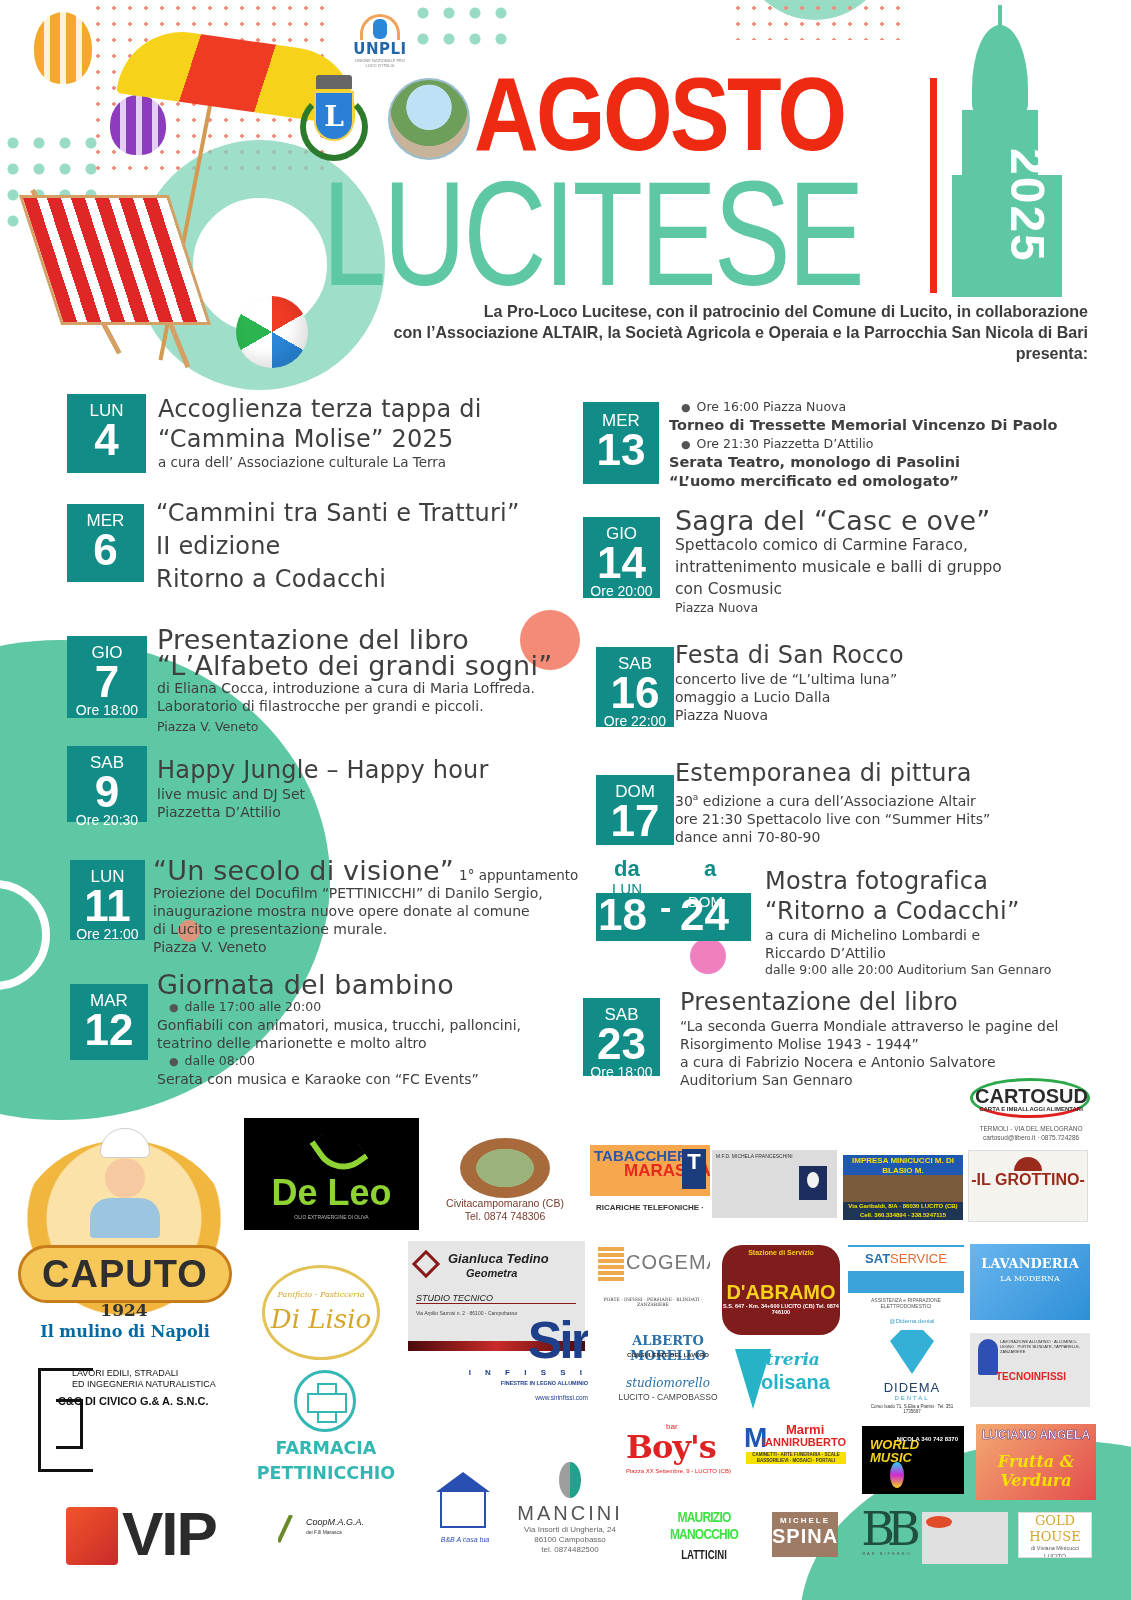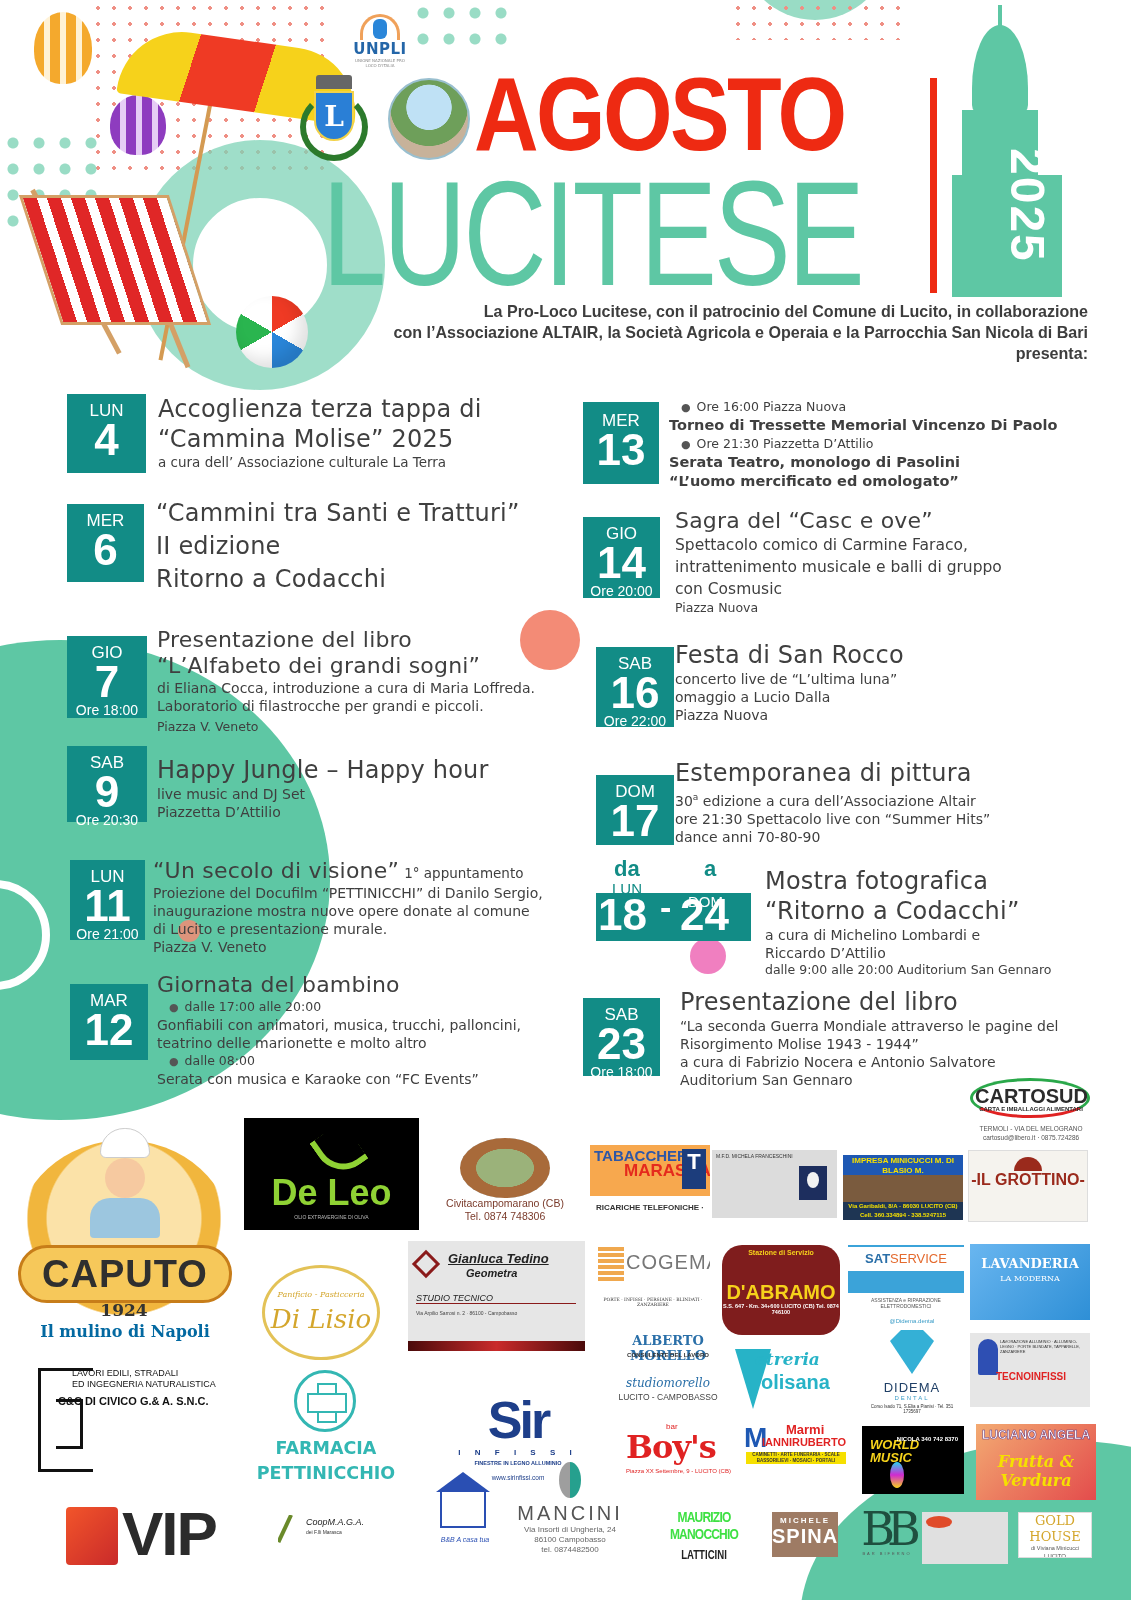--- a/index.html
+++ b/index.html
@@ -54,21 +54,21 @@
   .year { left: 975px; top: 120px; width: 80px; height: 170px; font: bold 48px "Liberation Sans", sans-serif; color: #ffffff; writing-mode: vertical-rl; text-align: center; letter-spacing: 2px; }
 
   .intro { left: 300px; top: 301px; width: 788px; text-align: right; font: bold 16.4px "Liberation Sans", sans-serif; color: #3d3d3d; line-height: 21px; transform: scaleX(.98); transform-origin: right; }
 
   
   .date-box { position: absolute; background: #128c86; color: #ffffff; text-align: center; font-family: "Liberation Sans", sans-serif; }
   .date-box .dow { font-size: 17px; line-height: 18px; padding-top: 8px; }
   .date-box .num { font-weight: bold; font-size: 44px; line-height: 40px; }
   .date-box .time { font-size: 14px; line-height: 16px; }
   .ev { position: absolute; font-family: "DejaVu Sans", sans-serif; color: #3f3f3f; }
-  .ev .h { font-size: 22px; line-height: 26px; letter-spacing: .2px; }
+  .ev .h { font-size: 27px; line-height: 26px; letter-spacing: .2px; }
   .ev .h.big { font-size: 24px; line-height: 30px; }
   .ev .p { font-size: 13.5px; line-height: 17px; }
   .ev .p.m { font-size: 14px; line-height: 18px; }
   .ev .p.l { font-size: 15.5px; line-height: 19px; }
   .ev .b { font-weight: bold; font-size: 14.5px; line-height: 19px; }
   .ev .bullet { font-size: 12.5px; line-height: 17px; padding-left: 12px; }
   .ev .bullet::before { content: "●"; margin-right: 6px; color:#555; font-size: 11px; }
   .ev .sm { font-size: 12.5px; line-height: 16px; }
   .ev sup { font-size: 9px; }
 
@@ -113,21 +113,21 @@
   .cartosud { left: 970px; top: 1078px; width: 120px; height: 40px; border-radius: 50%; border: 3px solid #2aa84a; border-bottom-color: #e02222; }
   .cartosud-t { left: 975px; top: 1086px; width: 112px; font: bold 20px "Liberation Sans", sans-serif; color: #2b2b2b; line-height: 20px; }
   .cartosud-s { left: 975px; top: 1106px; width: 112px; font: bold 6px "Liberation Sans", sans-serif; color:#2b2b2b; }
   .cartosud-addr { left: 968px; top: 1124px; width: 126px; font-size: 6.5px; color: #555; line-height: 9px; }
 
   .difilsio { left: 262px; top: 1265px; width: 118px; height: 95px; border-radius: 50%; border: 3px solid #e3c257; }
   .difilsio .s { position:absolute; left:0; right:0; top:22px; font: italic 8px "DejaVu Serif", serif; color:#d4a62c; }
   .difilsio .t { position:absolute; left:0; right:0; top:36px; font: italic 26px "DejaVu Serif", serif; color:#d4a62c; }
   .tedino { left: 408px; top: 1241px; width: 177px; height: 110px; background: #e6e6e6; }
   .tedino .logo { position:absolute; left:8px; top:13px; width:20px; height:20px; border:3px solid #8a1a1a; transform: rotate(45deg); }
-  .tedino .n { position:absolute; left:40px; top:10px; font: bold italic 13px "Liberation Sans", sans-serif; color:#222;text-decoration:underline; }
+  .tedino .n { position:absolute; left:40px; top:10px; font: bold italic 13px "Liberation Sans", sans-serif; color:#222; }
   .tedino .g { position:absolute; left:58px; top:26px; font: bold italic 11px "Liberation Sans", sans-serif; color:#222; }
   .tedino .st { position:absolute; left:8px; top:52px; font: italic 9px "Liberation Sans", sans-serif; color:#222; border-bottom: 1px solid #8a1a1a; width:160px; text-align:left; }
   .tedino .fine { position:absolute; left:8px; top:68px; font-size:5px; color:#444; text-align:left; line-height: 8px; }
   .tedino .bar { position:absolute; left:0; right:0; bottom:0; height:10px; background: linear-gradient(90deg,#4a0a0a,#c92a2a,#4a0a0a); }
 
   .cogema { left: 596px; top: 1245px; width: 114px; height: 80px; }
   .cogema .stripes { position:absolute; left:2px; top:2px; width:26px; height:34px; background: repeating-linear-gradient(180deg,#f0a84e 0 4px,#fff 4px 6px); }
   .cogema .t { position:absolute; left:30px; top:6px; font: 20px "Liberation Sans", sans-serif; color:#777; letter-spacing:1px; }
   .cogema .s { position:absolute; left:0; right:0; top:52px; font: 4.5px "DejaVu Serif", serif; color:#333; }
   .dabramo { left: 722px; top: 1245px; width: 118px; height: 90px; background: #7f1d1d; border-radius: 20px; }
@@ -163,21 +163,21 @@
   .tecno .s { position:absolute; left:30px; top:6px; width:88px; font-size: 4px; color:#333; text-align:left; }
 
   .cc-lines { left: 38px; top: 1368px; width: 55px; height: 104px; border: 3px solid #111; border-left-width: 3px; border-right: 0; }
   .cc-lines::after { content:""; position:absolute; left:15px; top:28px; width:24px; height:44px; border: 3px solid #111; border-left: 0; }
   .cc-t1 { left: 72px; top: 1368px; width: 160px; font: 9px "Liberation Sans", sans-serif; color:#111; text-align:left; line-height: 11px; }
   .cc-t2 { left: 58px; top: 1395px; width: 160px; font: bold 11px "Liberation Sans", sans-serif; color:#111; text-align:left; }
   .farmacia-cross { left: 294px; top: 1370px; width: 62px; height: 62px; border-radius: 50%; border: 3px solid #33b7b3; }
   .farmacia-cross::before { content:""; position:absolute; left:20px; top:10px; width:16px; height:36px; border:2px solid #33b7b3; }
   .farmacia-cross::after { content:""; position:absolute; left:10px; top:20px; width:36px; height:16px; border:2px solid #33b7b3; background:#fff; }
   .farmacia-t { left: 244px; top: 1436px; width: 164px; font: bold 17.5px "DejaVu Sans", sans-serif; color:#33b7b3; line-height: 25px; }
-  .sir { left: 448px; top: 1392px; width: 140px; height: 100px; }
+  .sir { left: 448px; top: 1312px; width: 140px; height: 100px; text-align: right; }
   .sir .t { position:absolute; left:0; right:0; top:0; font: bold 52px "Liberation Sans", sans-serif; color:#1e3f8a; line-height: 56px; letter-spacing:-3px; }
   .sir .i { position:absolute; left:0; right:0; top:56px; font: bold 8px "Liberation Sans", sans-serif; color:#1e3f8a; letter-spacing: 6px; }
   .sir .f { position:absolute; left:0; right:0; top:68px; font: bold 5.5px "Liberation Sans", sans-serif; color:#1e3f8a; }
   .sir .w { position:absolute; left:0; right:0; top:82px; font-size: 6.5px; color:#1e3f8a; }
 
   .vip { left: 66px; top: 1505px; width: 160px; height: 64px; }
   .vip .icon { position:absolute; left:0; top:2px; width:52px; height:58px; background: linear-gradient(135deg,#f2552a,#c92a2a); border-radius: 4px; }
   .vip .t { position:absolute; left:56px; top:-4px; font: bold 62px "Liberation Sans", sans-serif; color:#2b2b2b; line-height:66px; letter-spacing: -2px; }
   .coop { left: 278px; top: 1515px; width: 110px; height: 40px; }
   .coop .t { position:absolute; left:28px; top:2px; font: italic 9px "Liberation Sans", sans-serif; color:#222; }

